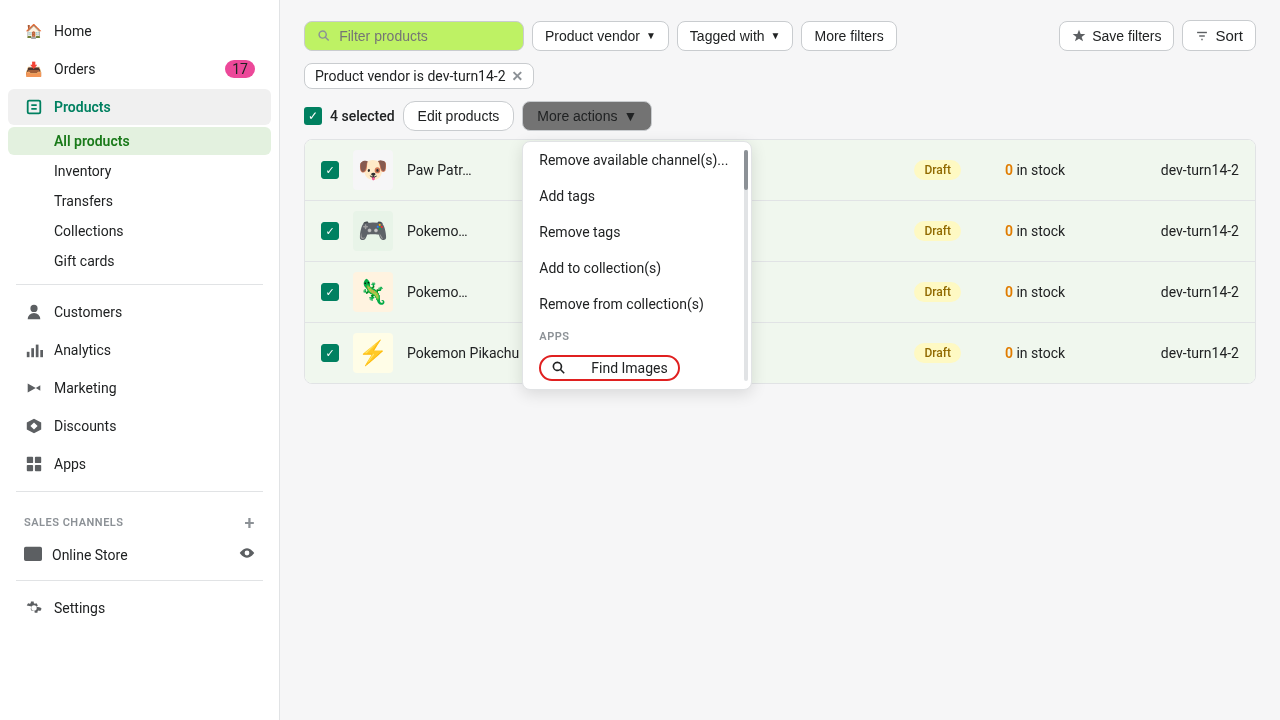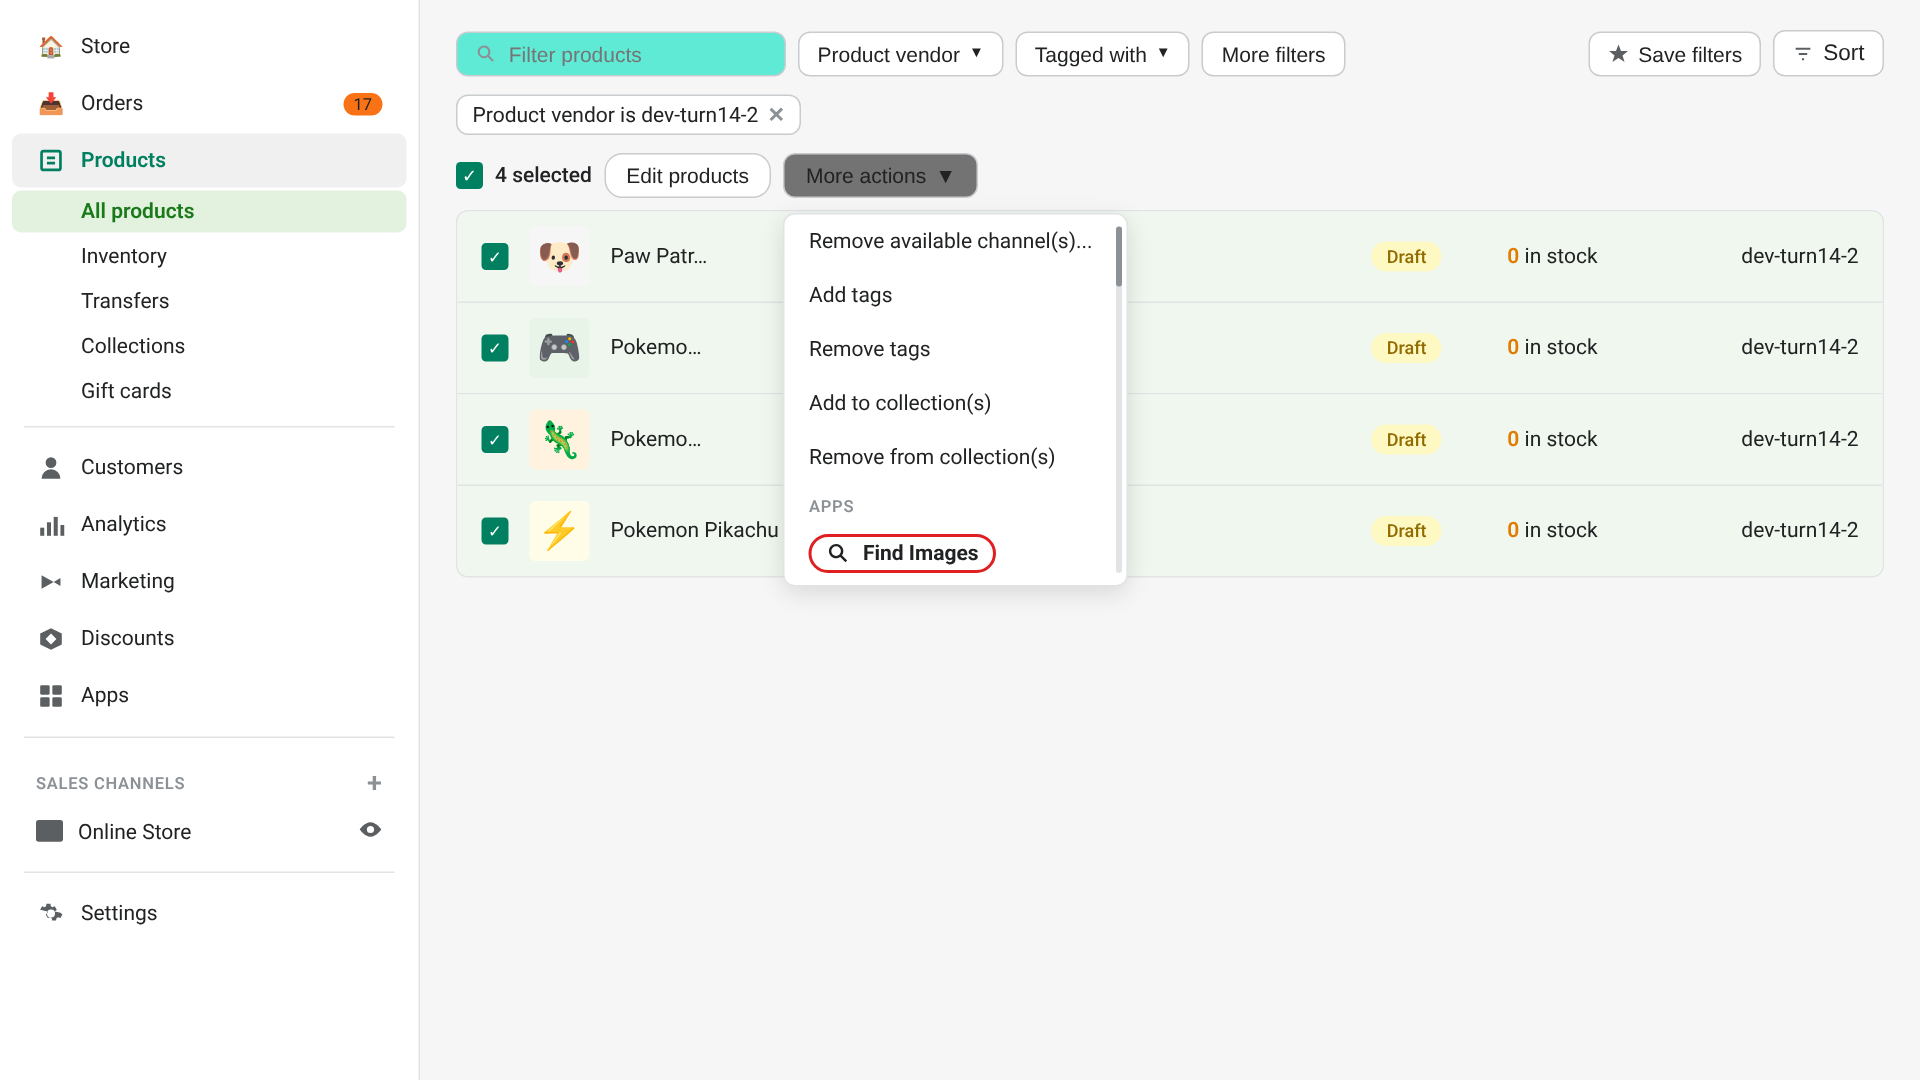--- a/index.html
+++ b/index.html
@@ -3,36 +3,36 @@
   <meta charset="utf-8">
   <style>
     * { box-sizing: border-box; margin: 0; padding: 0; }
     body { font-family: -apple-system, BlinkMacSystemFont, 'Segoe UI', Roboto, sans-serif; background: #f6f6f7; display: flex; height: 720px; width: 1280px; overflow: hidden; }
 
     
     .sidebar { width: 280px; background: #fff; border-right: 1px solid #e1e3e5; display: flex; flex-direction: column; flex-shrink: 0; padding: 12px 0; }
     .sidebar-nav-item { display: flex; align-items: center; gap: 10px; padding: 8px 16px; cursor: pointer; font-size: 14px; color: #202223; border-radius: 6px; margin: 1px 8px; }
     .sidebar-nav-item.active { background: #f0f0f0; font-weight: 600; }
     .sidebar-nav-item .icon { width: 20px; height: 20px; display: flex; align-items: center; justify-content: center; flex-shrink: 0; }
-    .sidebar-nav-item .badge { background: #f97316; border-radius: 10px; font-size: 11px; padding: 1px 7px; margin-left: auto; }
+    .sidebar-nav-item .badge { background: #ec4899; border-radius: 10px; font-size: 14px; padding: 1px 7px; margin-left: auto; }
     .sidebar-sub-item { padding: 6px 16px 6px 46px; font-size: 14px; color: #202223; cursor: pointer; border-radius: 6px; margin: 1px 8px; }
     .sidebar-sub-item.active { background: #e3f1df; color: #1a7a1a; font-weight: 600; }
     .sidebar-section-label { font-size: 11px; font-weight: 600; color: #8c9196; text-transform: uppercase; letter-spacing: 0.5px; padding: 12px 16px 4px; margin: 0 8px; display: flex; align-items: center; justify-content: space-between; }
     .sidebar-section-label .plus-icon { cursor: pointer; color: #8c9196; font-size: 18px; }
     .sidebar-channel-item { display: flex; align-items: center; padding: 6px 16px; cursor: pointer; font-size: 14px; color: #202223; border-radius: 6px; margin: 1px 8px; justify-content: space-between; }
     .sidebar-channel-item .left { display: flex; align-items: center; gap: 10px; }
     .divider { height: 1px; background: #e1e3e5; margin: 8px 16px; }
 
     
     .main { flex: 1; display: flex; flex-direction: column; overflow: hidden; }
     .content-area { flex: 1; padding: 20px 24px; overflow: auto; }
 
     
     .filter-bar { display: flex; align-items: center; gap: 8px; margin-bottom: 12px; flex-wrap: wrap; }
-    .search-box { display: flex; align-items: center; border: 1px solid #c9cccf; border-radius: 8px; padding: 6px 12px; background: #5eead4; flex: 0 0 auto; width: 220px; gap: 8px; }
+    .search-box { display: flex; align-items: center; border: 1px solid #c9cccf; border-radius: 8px; padding: 6px 12px; background: #bef264; flex: 0 0 auto; width: 220px; gap: 8px; }
     .search-box input { border: none; outline: none; font-size: 14px; color: #202223; width: 100%; background: transparent; }
     .filter-btn { display: flex; align-items: center; gap: 6px; border: 1px solid #c9cccf; border-radius: 8px; padding: 6px 12px; background: #fff; font-size: 14px; cursor: pointer; color: #202223; white-space: nowrap; }
     .filter-btn .chevron { font-size: 10px; }
     .save-filters-btn { display: flex; align-items: center; gap: 6px; border: 1px solid #c9cccf; border-radius: 8px; padding: 6px 12px; background: #fff; font-size: 14px; cursor: pointer; color: #202223; white-space: nowrap; margin-left: auto; }
     .sort-btn { display: flex; align-items: center; gap: 6px; border: 1px solid #c9cccf; border-radius: 8px; padding: 6px 12px; background: #fff; font-size: 15px; cursor: pointer; color: #202223; white-space: nowrap; }
 
     
     .active-filter-tag { display: flex; align-items: center; gap: 6px; border: 1px solid #c9cccf; border-radius: 8px; padding: 4px 10px; background: #fff; font-size: 14px; color: #202223; margin-bottom: 12px; width: fit-content; }
     .active-filter-tag .remove-x { cursor: pointer; color: #8c9196; font-size: 14px; font-weight: bold; }
 
@@ -64,21 +64,21 @@
     .dropdown-section-label { padding: 8px 16px 4px; font-size: 11px; font-weight: 600; color: #8c9196; text-transform: uppercase; letter-spacing: 0.5px; }
     .dropdown-scrollbar { position: absolute; right: 3px; top: 8px; bottom: 8px; width: 4px; background: #e1e3e5; border-radius: 2px; }
     .dropdown-scrollbar-thumb { width: 4px; height: 40px; background: #8c9196; border-radius: 2px; position: absolute; top: 0; }
   </style>
 </head>
 <body>
 
 <div class="sidebar">
   <div class="sidebar-nav-item">
     <span class="icon">🏠</span>
-    <span>Store</span>
+    <span>Home</span>
   </div>
   <div class="sidebar-nav-item">
     <span class="icon">📥</span>
     <span>Orders</span>
     <span class="badge">17</span>
   </div>
   <div class="sidebar-nav-item active" style="color:#008060;">
     <span class="icon" style="color:#008060;">
       <svg width="18" height="18" viewBox="0 0 20 20" fill="#008060">
           <path d="M2 4.5A2.5 2.5 0 014.5 2h11A2.5 2.5 0 0118 4.5v11a2.5 2.5 0 01-2.5 2.5h-11A2.5 2.5 0 012 15.5v-11zm2.5-.5a.5.5 0 00-.5.5v11a.5.5 0 00.5.5h11a.5.5 0 00.5-.5v-11a.5.5 0 00-.5-.5h-11zM7 7h6v2H7V7zm0 4h6v2H7v-2z"></path>
@@ -229,21 +229,21 @@
         </button>
 
         <div class="dropdown-menu">
           <div class="dropdown-item">Remove available channel(s)...</div>
           <div class="dropdown-item">Add tags</div>
           <div class="dropdown-item">Remove tags</div>
           <div class="dropdown-item">Add to collection(s)</div>
           <div class="dropdown-item">Remove from collection(s)</div>
           <div class="dropdown-section-label">APPS</div>
           <div class="dropdown-item" style="padding: 8px 16px;">
-            <span style="border: 2px solid #e02020; border-radius: 50px; padding: 3px 10px; display:flex; align-items:center; gap: 8px; font-weight: bold;">
+            <span style="border: 2px solid #e02020; border-radius: 50px; padding: 3px 10px; display:flex; align-items:center; gap: 24px;">
               <svg width="16" height="16" viewBox="0 0 20 20" fill="#202223">
                   <path d="M8 2a6 6 0 014.89 9.476l4.317 4.317-1.414 1.414-4.317-4.317A6 6 0 118 2zm0 2a4 4 0 100 8 4 4 0 000-8z"></path>
                 </svg>
               <span>Find Images</span>
             </span>
           </div>
           <div class="dropdown-scrollbar">
             <div class="dropdown-scrollbar-thumb"></div>
           </div>
         </div>

